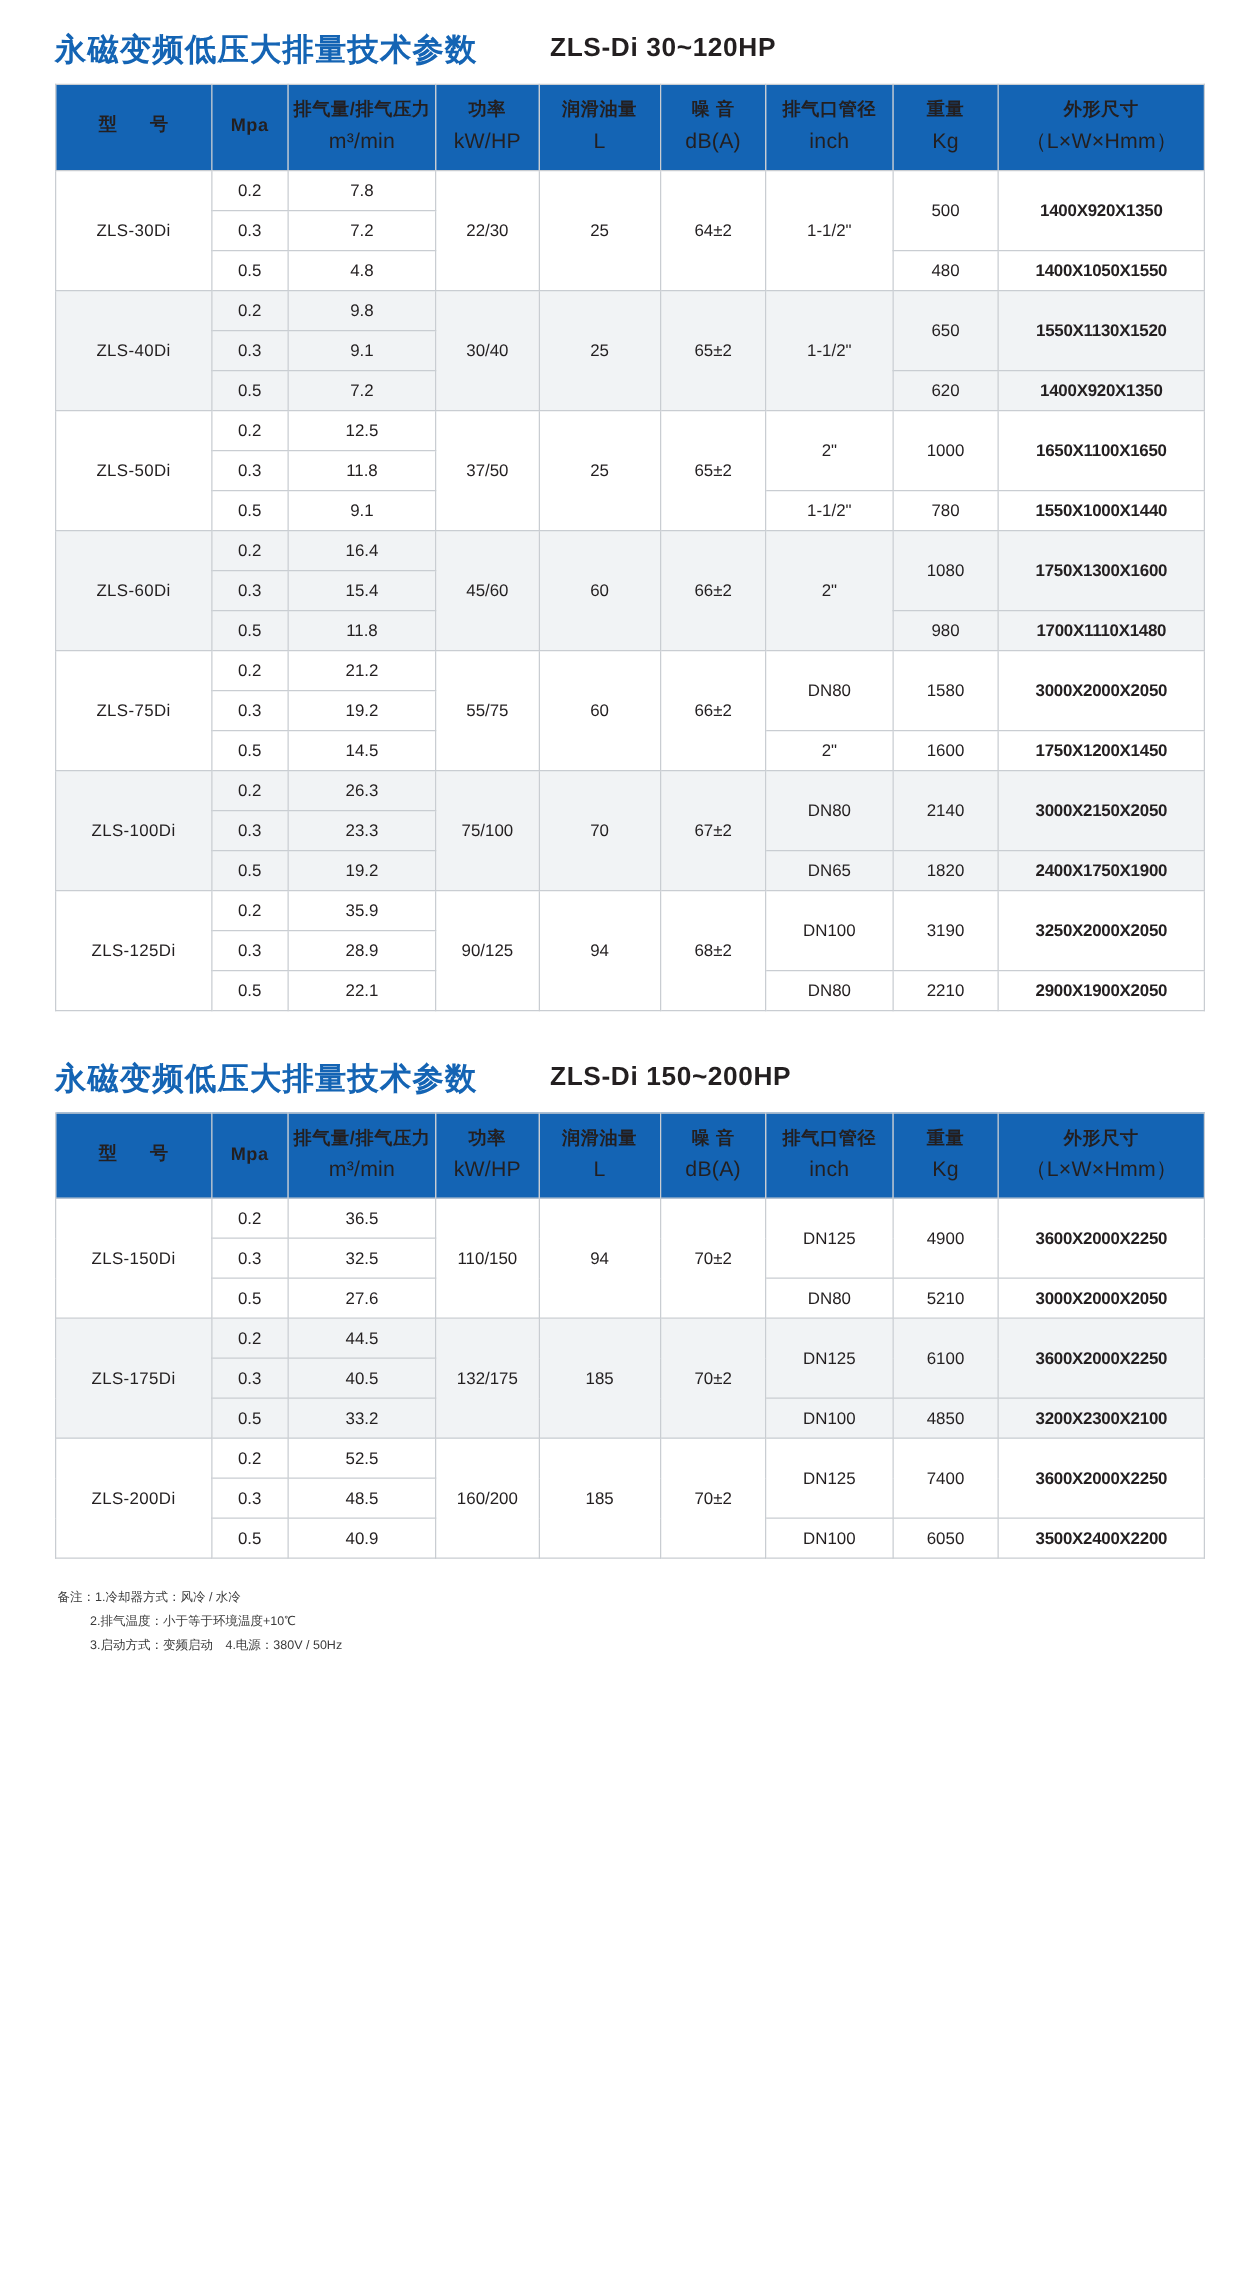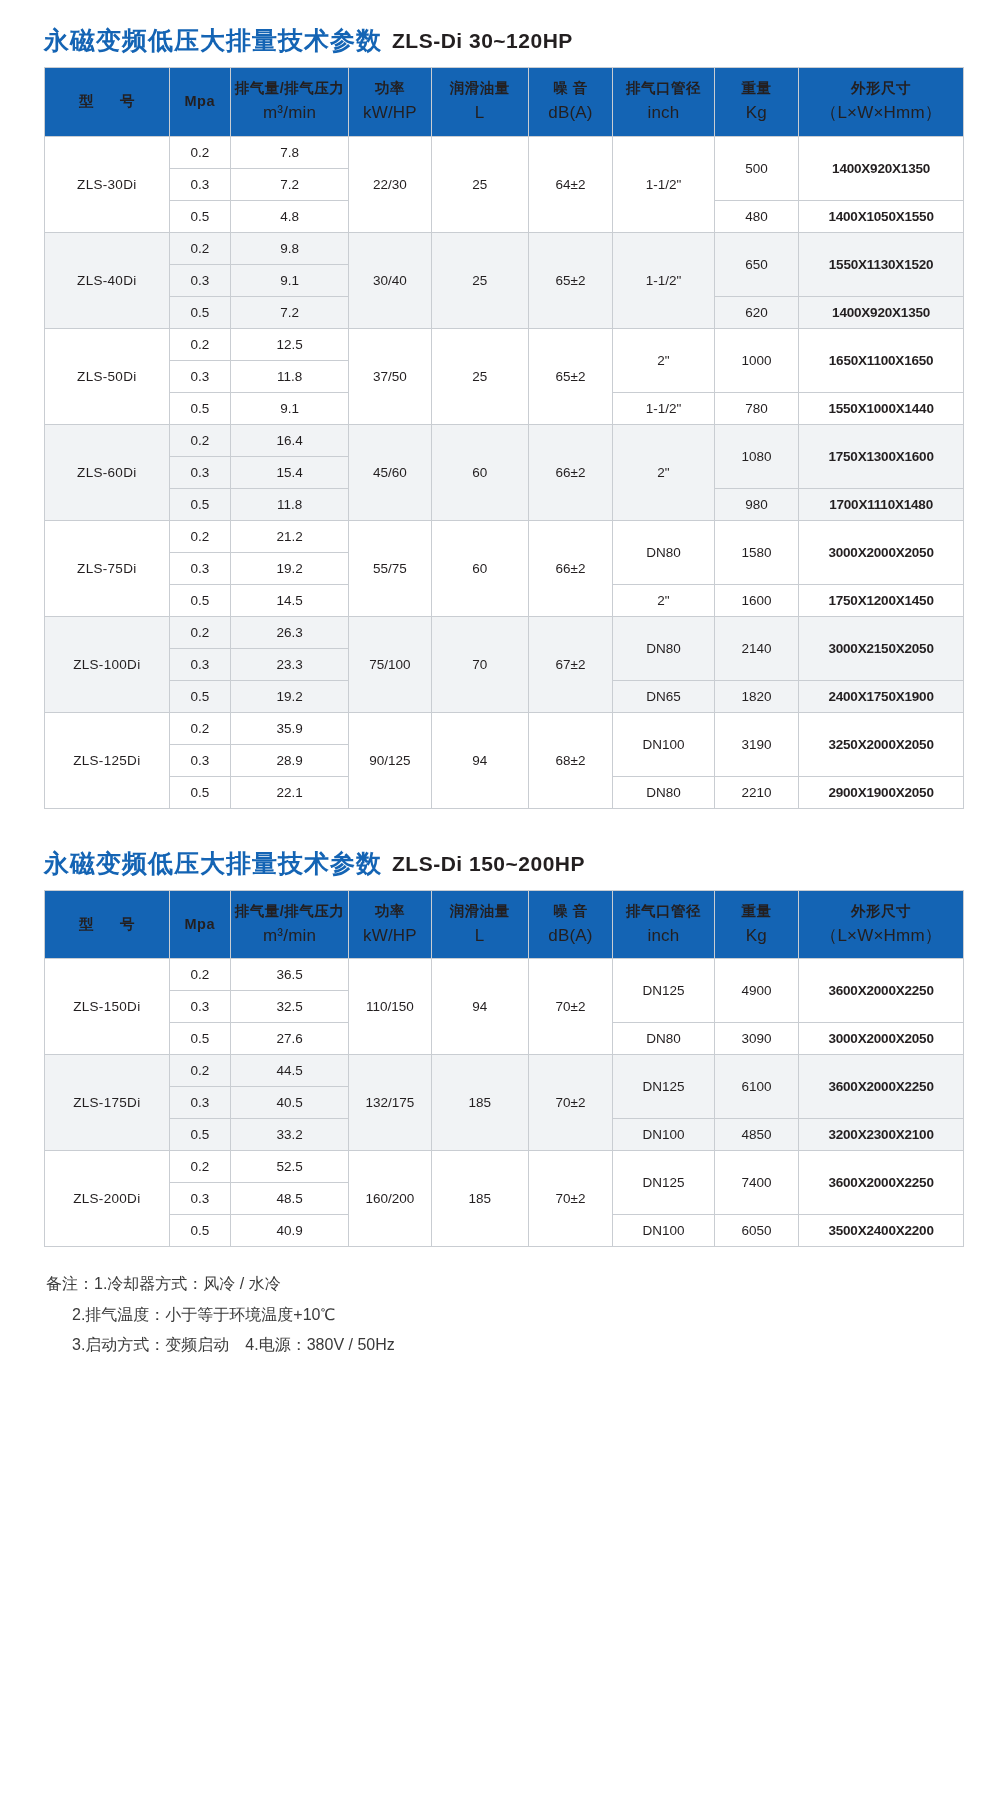--- a/index.html
+++ b/index.html
@@ -17,23 +17,24 @@
   .page {
     width: 1000px;
     box-sizing: border-box;
     padding: 28px 40px 40px 40px;
   }
   .section { margin-bottom: 10px; }
   .section + .section { margin-top: 42px; }
 
   .title-row {
     display: flex;
-    align-items: center;
+    align-items: flex-start;
     padding-left: 4px;
     margin-bottom: 14px;
+    gap: 48px;
   }
   .title-cn {
     font-size: 25px;
     font-weight: bold;
     color: #1464b4;
     letter-spacing: 1px;
     line-height: 1;
   }
   .title-en {
     font-size: 21px;
@@ -73,20 +74,21 @@
   thead .h-sub {
     display: block;
     font-size: 17px;
     font-weight: normal;
     margin-top: 2px;
     letter-spacing: 0.2px;
   }
   thead .h-model {
     letter-spacing: 6px;
     padding-left: 6px;
+    font-family: Liberation Mono, monospace;
   }
 
   tbody td { padding: 8px 2px; background: #ffffff; }
   tbody tr.band td { background: #f1f3f5; }
   td.model {
     font-size: 16px;
     letter-spacing: 0.3px;
   }
   td.num { font-size: 14px; }
   td.dim { font-size: 13px; letter-spacing: -0.2px; font-weight: bold; }
@@ -98,21 +100,21 @@
   .col-power { width: 78px; }
   .col-oil { width: 92px; }
   .col-noise { width: 80px; }
   .col-pipe { width: 96px; }
   .col-weight { width: 80px; }
   .col-size { width: 156px; }
 
   .notes {
     margin-top: 22px;
     padding-left: 6px;
-    font-size: 16px;
+    font-size: 10px;
     color: #3a3a3a;
     line-height: 1.9;
   }
   .notes .nline { white-space: pre; }
   .notes .indent { padding-left: 26px; }
 </style>
 </head>
 <body>
 
 <div class="page">
@@ -398,21 +400,21 @@
             <td class="dim" rowspan="2">3600X2000X2250</td>
           </tr>
           <tr>
             <td class="num">0.3</td>
             <td class="num">32.5</td>
           </tr>
           <tr>
             <td class="num">0.5</td>
             <td class="num">27.6</td>
             <td class="pipe">DN80</td>
-            <td class="num">3090</td>
+            <td class="num">5210</td>
             <td class="dim">3000X2000X2050</td>
           </tr>
           <tr class="band">
             <td class="model" rowspan="3">ZLS-175Di</td>
             <td class="num">0.2</td>
             <td class="num">44.5</td>
             <td class="num" rowspan="3">132/175</td>
             <td class="num" rowspan="3">185</td>
             <td class="num" rowspan="3">70±2</td>
             <td class="pipe" rowspan="2">DN125</td>

